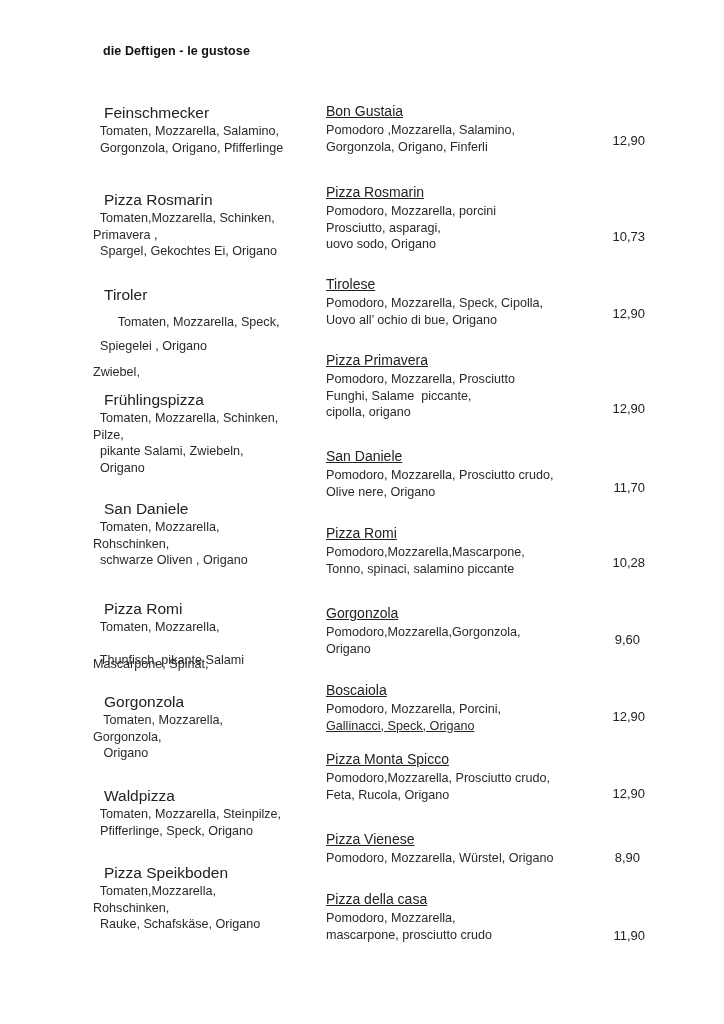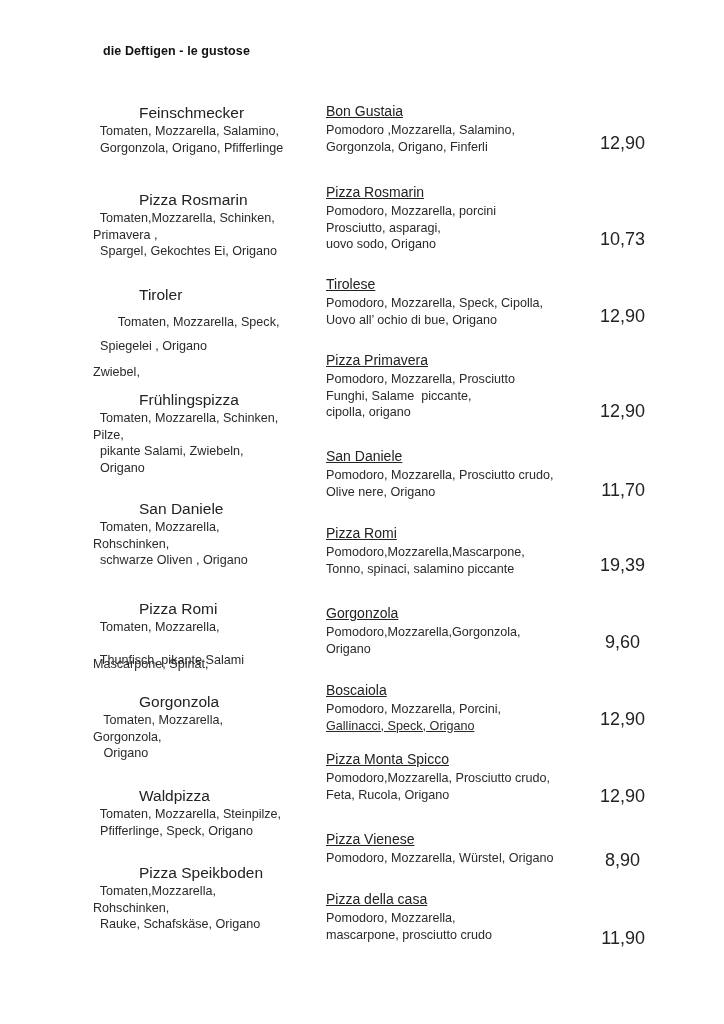--- a/index.html
+++ b/index.html
@@ -1,24 +1,24 @@
 <!DOCTYPE html>
 <html><head>
   <meta charset="utf-8">
   <style>
     html, body { margin: 0; padding: 0; background: #ffffff; }
     body { width: 724px; height: 1024px; position: relative; overflow: hidden;
            font-family: "Liberation Sans", "DejaVu Sans", sans-serif; color: #1a1a1a; }
     .header { position: absolute; left: 103px; top: 44px; font-size: 12.5px; font-weight: bold; color: #111; letter-spacing: 0.1px; }
     .abs { position: absolute; white-space: pre; }
-    .de-name { font-size: 15.5px; color: #222; margin-left: 35px; }
+    .de-name { font-size: 15.5px; color: #222; }
     .de-line { font-size: 12.6px; color: #2a2a2a; line-height: 16.5px; }
     .it-name { font-size: 14px; color: #222; text-decoration: underline; }
     .it-line { font-size: 12.6px; color: #2a2a2a; line-height: 16.5px; }
-    .price { font-size: 18px; color: #222; }
+    .price { font-size: 13px; color: #222; }
   </style>
 </head>
 <body>
 
 <div class="header">die Deftigen - le gustose</div>
 
 <div id="menu">
     <div class="abs de-name" style="left: 104px; top: 104px;">Feinschmecker</div>
     <div class="abs de-line" style="left: 93px; top: 123px;">  Tomaten, Mozzarella, Salamino,</div>
     <div class="abs de-line" style="left: 93px; top: 139.5px;">  Gorgonzola, Origano, Pfifferlinge</div>
@@ -72,21 +72,21 @@
     <div class="abs it-line" style="left: 326px; top: 387.5px;">Funghi, Salame  piccante,</div>
     <div class="abs it-line" style="left: 326px; top: 404px;">cipolla, origano</div>
     <div class="abs price" style="left: auto; top: 401px; right: 79px;">12,90</div>
     <div class="abs it-name" style="left: 326px; top: 448px;">San Daniele</div>
     <div class="abs it-line" style="left: 326px; top: 467px;">Pomodoro, Mozzarella, Prosciutto crudo,</div>
     <div class="abs it-line" style="left: 326px; top: 483.5px;">Olive nere, Origano</div>
     <div class="abs price" style="left: auto; top: 480px; right: 79px;">11,70</div>
     <div class="abs it-name" style="left: 326px; top: 525px;">Pizza Romi</div>
     <div class="abs it-line" style="left: 326px; top: 544px;">Pomodoro,Mozzarella,Mascarpone,</div>
     <div class="abs it-line" style="left: 326px; top: 560.5px;">Tonno, spinaci, salamino piccante</div>
-    <div class="abs price" style="left: auto; top: 555px; right: 79px;">19,39</div>
+    <div class="abs price" style="left: auto; top: 555px; right: 79px;">10,28</div>
     <div class="abs it-name" style="left: 326px; top: 605px;">Gorgonzola</div>
     <div class="abs it-line" style="left: 326px; top: 624px;">Pomodoro,Mozzarella,Gorgonzola,</div>
     <div class="abs it-line" style="left: 326px; top: 640.5px;">Origano</div>
     <div class="abs price" style="left: auto; top: 632px; right: 84px;">9,60</div>
     <div class="abs it-name" style="left: 326px; top: 682px;">Boscaiola</div>
     <div class="abs it-line" style="left: 326px; top: 701px;">Pomodoro, Mozzarella, Porcini,</div>
     <div class="abs it-line" style="left: 326px; top: 717.5px; text-decoration: underline;">Gallinacci, Speck, Origano</div>
     <div class="abs price" style="left: auto; top: 709px; right: 79px;">12,90</div>
     <div class="abs it-name" style="left: 326px; top: 751px;">Pizza Monta Spicco</div>
     <div class="abs it-line" style="left: 326px; top: 770px;">Pomodoro,Mozzarella, Prosciutto crudo,</div>

